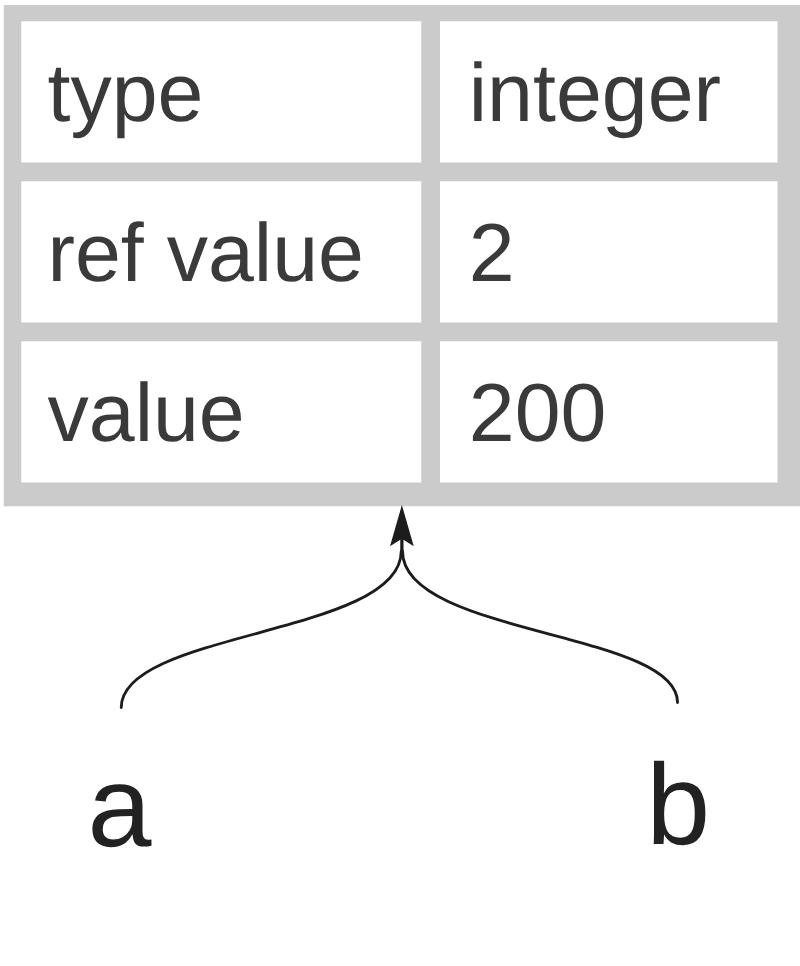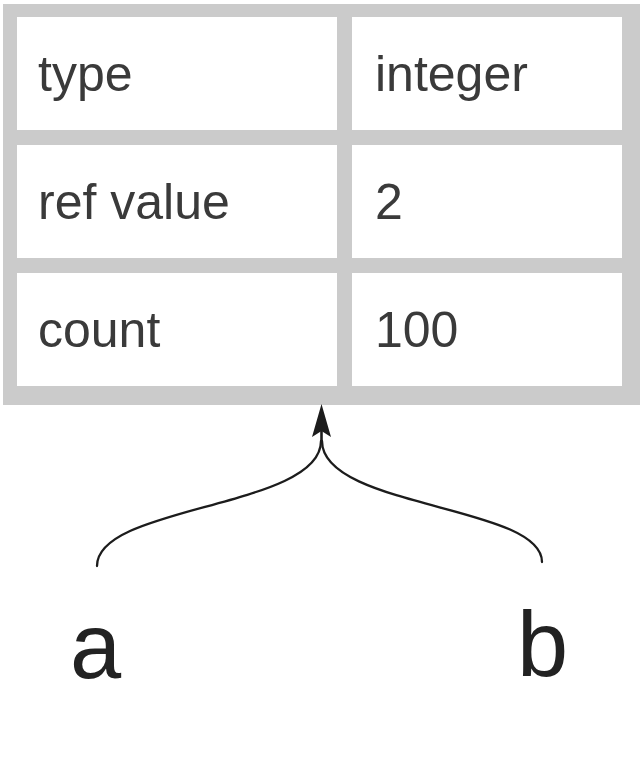--- a/index.html
+++ b/index.html
@@ -29,21 +29,21 @@
     display: grid;
     grid-template-columns: 320px 270px;
     grid-template-rows: 113px 113px 113px;
     gap: 15px;
     padding: 13px 18px 17px 14px;
   }
   .cell {
     background: #ffffff;
     display: flex;
     align-items: center;
-    font-size: 50px;
+    font-size: 66px;
     line-height: 1;
     color: #3a3a3a;
     letter-spacing: 0;
     white-space: nowrap;
     overflow: hidden;
   }
   .cell.key   { padding-left: 21px; }
   .cell.val   { padding-left: 23px; }
   
   .arrows-svg {
@@ -67,22 +67,22 @@
 </head>
 <body>
 
 <div class="stage">
 
   <div class="object-table">
     <div class="cell key">type</div>
     <div class="cell val">integer</div>
     <div class="cell key">ref value</div>
     <div class="cell val">2</div>
-    <div class="cell key">count</div>
-    <div class="cell val">100</div>
+    <div class="cell key">value</div>
+    <div class="cell val">200</div>
   </div>
 
   <svg class="arrows-svg" viewBox="0 0 640 773" xmlns="http://www.w3.org/2000/svg">
 
     <path d="M 97 566 C 97 505 321 508 321 441" fill="none" stroke="#1c1c1c" stroke-width="2.3" stroke-linecap="round"></path>
 
     <path d="M 542 562 C 542 505 322 508 322 441" fill="none" stroke="#1c1c1c" stroke-width="2.3" stroke-linecap="round"></path>
 
     <line x1="321.5" y1="443" x2="321.5" y2="428" stroke="#1c1c1c" stroke-width="2.6"></line>
 

